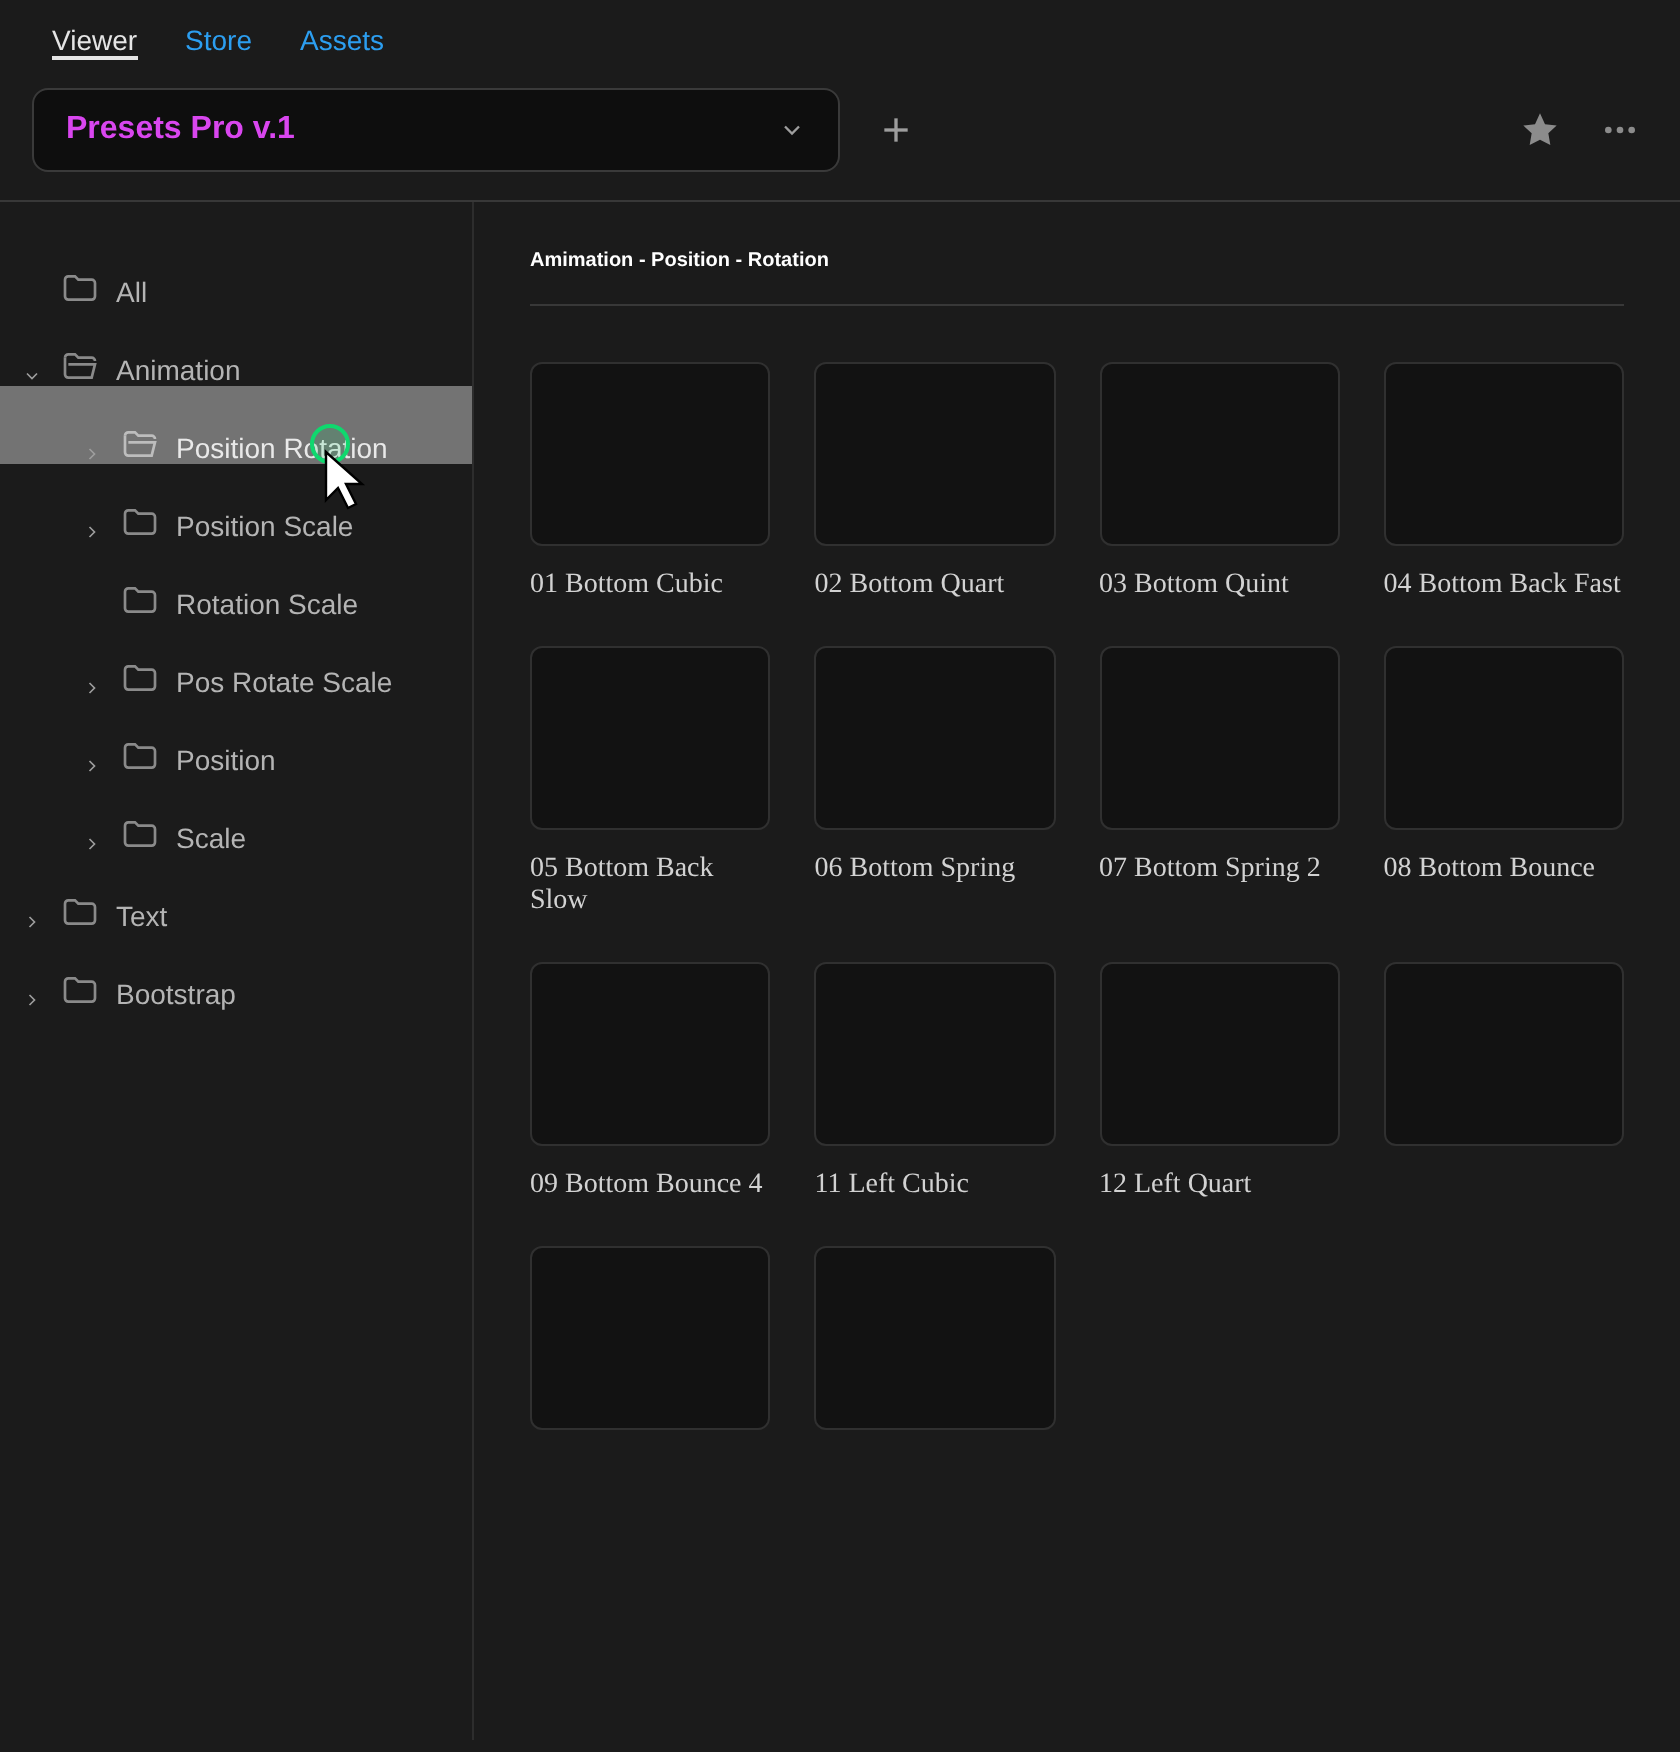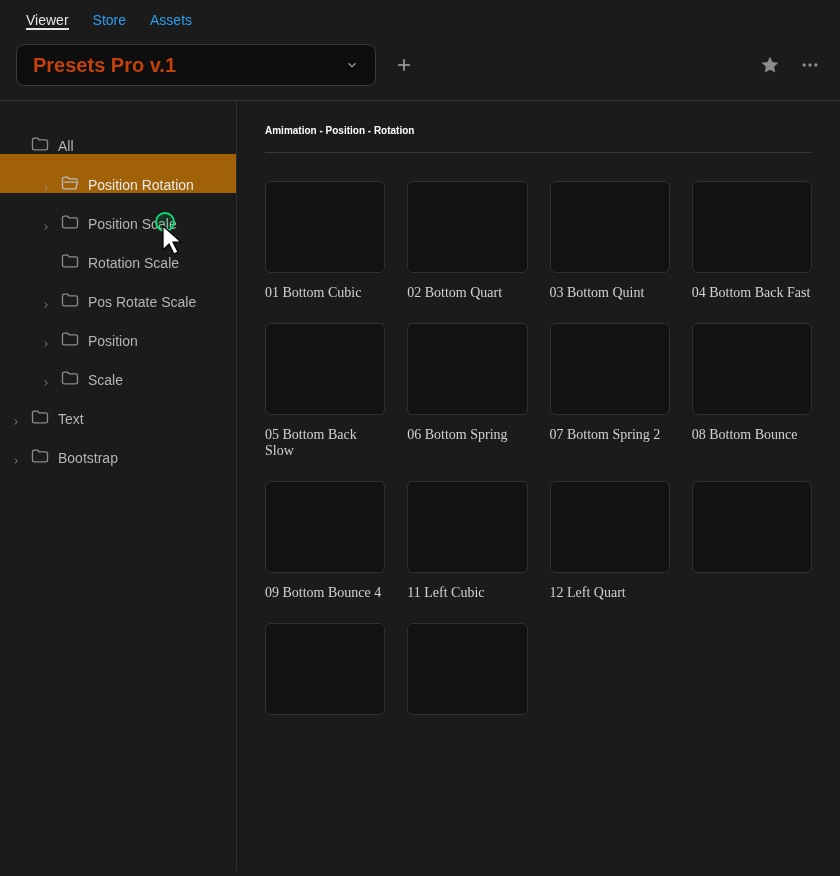--- a/index.html
+++ b/index.html
@@ -27,31 +27,31 @@
     color: #e5e5e5;
     border-bottom: 2px solid #e5e5e5;
   }
   .toolbar {
     display: flex;
     align-items: center;
     padding: 14px 16px;
     gap: 14px;
   }
   .dropdown {
-    width: 360px;
+    width: 404px;
     background: #0e0e0e;
     border: 1px solid #3a3a3a;
     border-radius: 8px;
     height: 42px;
     display: flex;
     align-items: center;
     justify-content: space-between;
     padding: 0 16px;
-    color: #c2410c;
-    font-size: 20px;
+    color: #d946ef;
+    font-size: 16px;
     font-weight: 600;
     cursor: pointer;
   }
   .icon-btn {
     width: 28px;
     height: 28px;
     display: flex;
     align-items: center;
     justify-content: center;
     color: #8c8c8c;
@@ -83,21 +83,21 @@
     display: flex;
     align-items: flex-end;
     height: 39px;
     padding-left: 10px;
     gap: 8px;
     cursor: pointer;
   }
   .tree-item.depth1 { padding-left: 10px; }
   .tree-item.depth2 { padding-left: 40px; }
   .tree-item.selected {
-    background: #a16207;
+    background: #737373;
     color: #e9e9e9;
   }
   .chevron {
     width: 12px;
     display: flex;
     justify-content: center;
   }
   .chevron.none { visibility: hidden; }
   .content {
     flex: 1;
@@ -203,20 +203,34 @@
     <div class="tree-item depth1">
       <span class="chevron none"></span>
       <span>
           <svg width="20" height="20" viewBox="0 0 24 24" fill="none" stroke="#8a8a8a" stroke-width="1.6">
             <path d="M3 7a2 2 0 0 1 2-2h4l2 2h8a2 2 0 0 1 2 2v8a2 2 0 0 1-2 2H5a2 2 0 0 1-2-2V7z"></path>
           </svg>
         </span>
       <span>All</span>
     </div>
 
+    <div class="tree-item depth1">
+      <span class="chevron">
+          <svg width="10" height="10" viewBox="0 0 24 24" fill="none" stroke="#9e9e9e" stroke-width="2">
+            <polyline points="6 9 12 15 18 9"></polyline>
+          </svg>
+        </span>
+      <span>
+          <svg width="20" height="20" viewBox="0 0 24 24" fill="none" stroke="#8a8a8a" stroke-width="1.6">
+            <path d="M3 7a2 2 0 0 1 2-2h4l2 2h8a2 2 0 0 1 2 2"></path>
+            <path d="M3 7v10a2 2 0 0 0 2 2h14l2-8H5"></path>
+          </svg>
+        </span>
+      <span>Animation</span>
+    </div>
 
     <div class="tree-item depth2 selected">
       <span class="chevron">
           <svg width="10" height="10" viewBox="0 0 24 24" fill="none" stroke="#9e9e9e" stroke-width="2">
             <polyline points="9 18 15 12 9 6"></polyline>
           </svg>
         </span>
       <span>
           <svg width="20" height="20" viewBox="0 0 24 24" fill="none" stroke="#bdbdbd" stroke-width="1.6">
             <path d="M3 7a2 2 0 0 1 2-2h4l2 2h8a2 2 0 0 1 2 2"></path>

